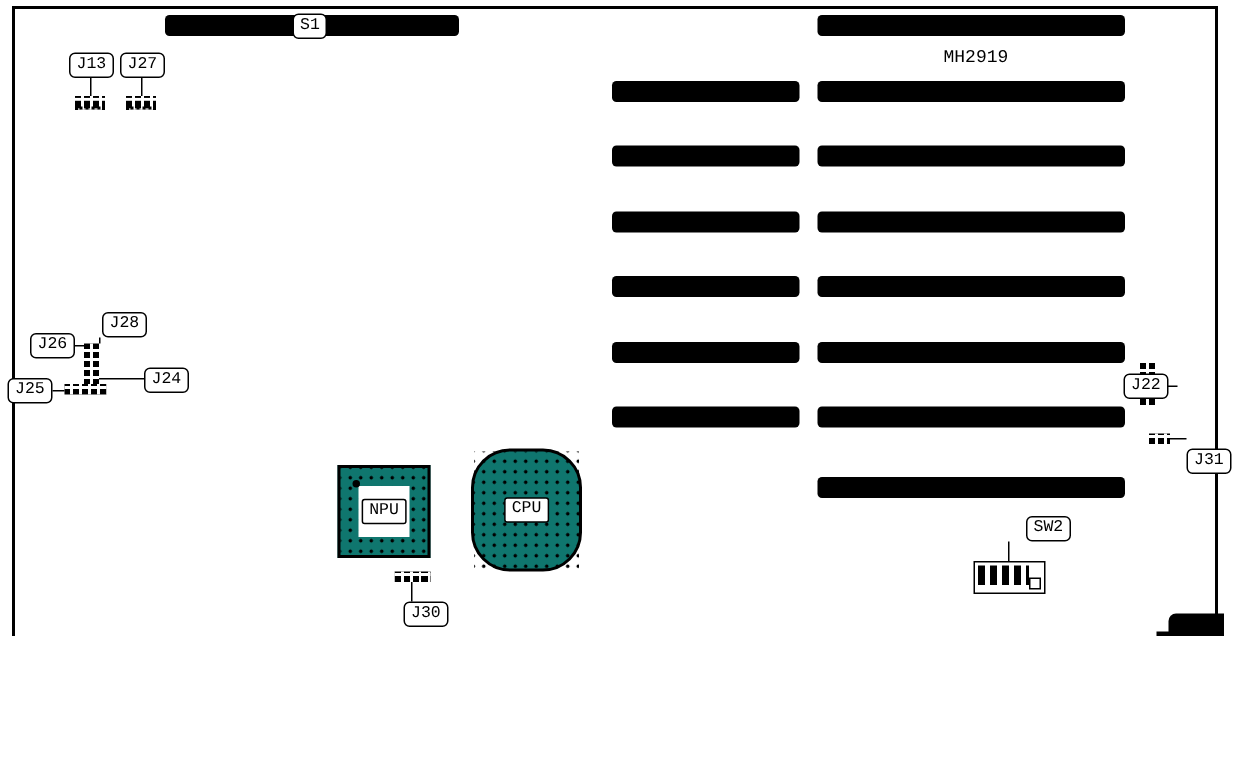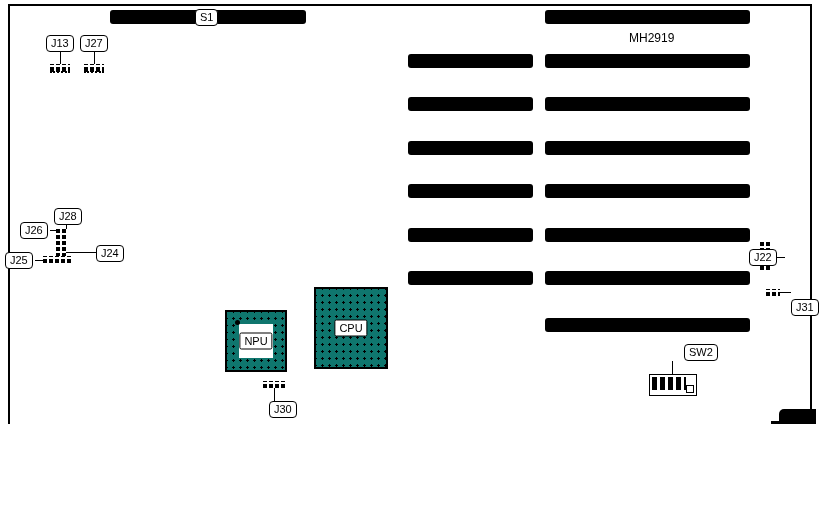--- a/index.html
+++ b/index.html
@@ -1,18 +1,18 @@
 <!DOCTYPE html>
 <html><head>
 <meta charset="utf-8">
 <style>
   html,body { margin:0; padding:0; background:#fff; }
   .page {
     position:relative; width:831px; height:424px; background:#ffffff;
-    font-family:Liberation Sans, sans-serif; color:#000;
+    font-family:Liberation Mono, monospace; color:#000;
     overflow:hidden;
   }
   .board {
     position:absolute; left:8px; top:4px; width:804px; height:506px;
     border:2px solid #000; box-sizing:border-box;
   }
   .slot {
     position:absolute; height:14px; background:#000; border-radius:3px;
   }
   .lbl {
@@ -99,39 +99,39 @@
   <div class="slot" style="left:545px; top:271px; width:205px;"></div>
   <div class="slot" style="left:545px; top:318px; width:205px;"></div>
 
   <div class="slot" style="left:408px; top:54px;  width:125px;"></div>
   <div class="slot" style="left:408px; top:97px;  width:125px;"></div>
   <div class="slot" style="left:408px; top:141px; width:125px;"></div>
   <div class="slot" style="left:408px; top:184px; width:125px;"></div>
   <div class="slot" style="left:408px; top:228px; width:125px;"></div>
   <div class="slot" style="left:408px; top:271px; width:125px;"></div>
 
-  <div class="lbl" style="left:54px; top:208px;">J28</div>
+  <div class="lbl" style="left:68px; top:208px;">J28</div>
   <div class="lbl" style="left:20px; top:222px;">J26</div>
   <div class="lbl" style="left:96px; top:245px;">J24</div>
   <div class="lbl" style="left:5px;  top:252px;">J25</div>
   <div class="line" style="left:66px; top:225px; width:1px;  height:4px;"></div>
   <div class="line" style="left:50px; top:230px; width:7px;  height:1px;"></div>
   <div class="line" style="left:66px; top:252px; width:30px; height:1px;"></div>
   <div class="line" style="left:35px; top:260px; width:8px;  height:1px;"></div>
   <div class="pins" style="left:56px; top:229px; width:10px; height:28px;"></div>
   <div class="pins" style="left:43px; top:256px; width:28px; height:7px;"></div>
 
   <div class="chip" style="left:225px; top:310px; width:58px; height:58px;">
     <div class="dots"></div>
     <div class="mask"></div>
     <div class="pin1"></div>
     <div class="chip-lbl">NPU</div>
   </div>
 
-  <div class="chip" style="left:314px; top:287px; width:70px; height:78px;">
+  <div class="chip" style="left:314px; top:299px; width:70px; height:78px;border-radius:26px;">
     <div class="dots"></div>
     <div class="chip-lbl">CPU</div>
   </div>
 
   <div class="pins" style="left:263px; top:381px; width:24px; height:7px;"></div>
   <div class="line" style="left:274px; top:388px; width:1px; height:13px;"></div>
   <div class="lbl" style="left:269px; top:401px;">J30</div>
 
   <div class="lbl" style="left:656px; top:344px;margin-left:28px;">SW2</div>
   <div class="line" style="left:672px; top:361px; width:1px; height:13px;"></div>

